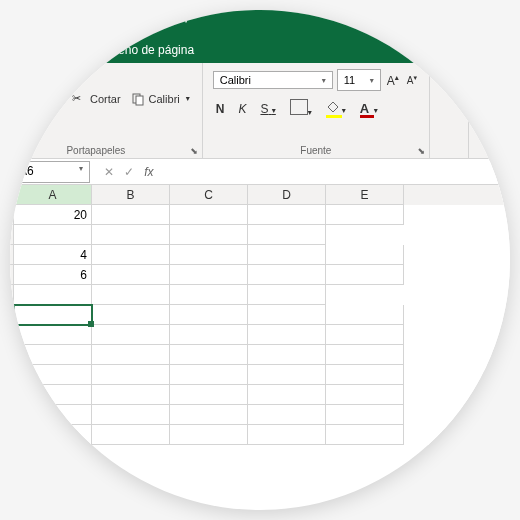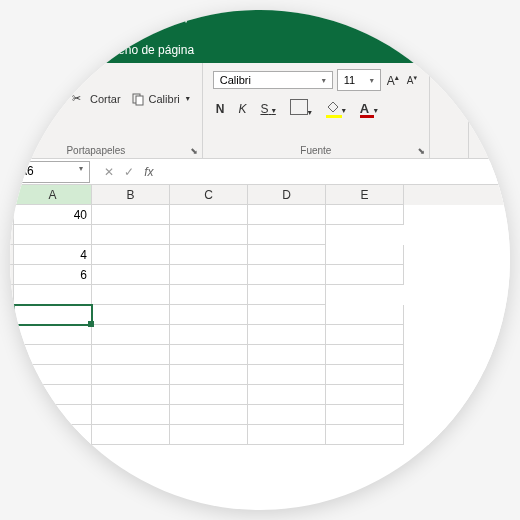--- a/index.html
+++ b/index.html
@@ -176,21 +176,21 @@
               <div class="col-h sel">A</div>
               <div class="col-h">B</div>
               <div class="col-h">C</div>
               <div class="col-h">D</div>
               <div class="col-h">E</div>
             </div>
   </div>
   <div id="rows-container">
             <div class="row">
               <div class="row-h">1</div>
-              <div class="cell num">40</div>
+              <div class="cell num">20</div>
               <div class="cell"></div>
               <div class="cell"></div>
               <div class="cell"></div>
               <div class="cell"></div>
             </div>
             <div class="row">
               <div class="row-h">2</div>
               <div class="cell"></div>
               <div class="cell"></div>
               <div class="cell"></div>

